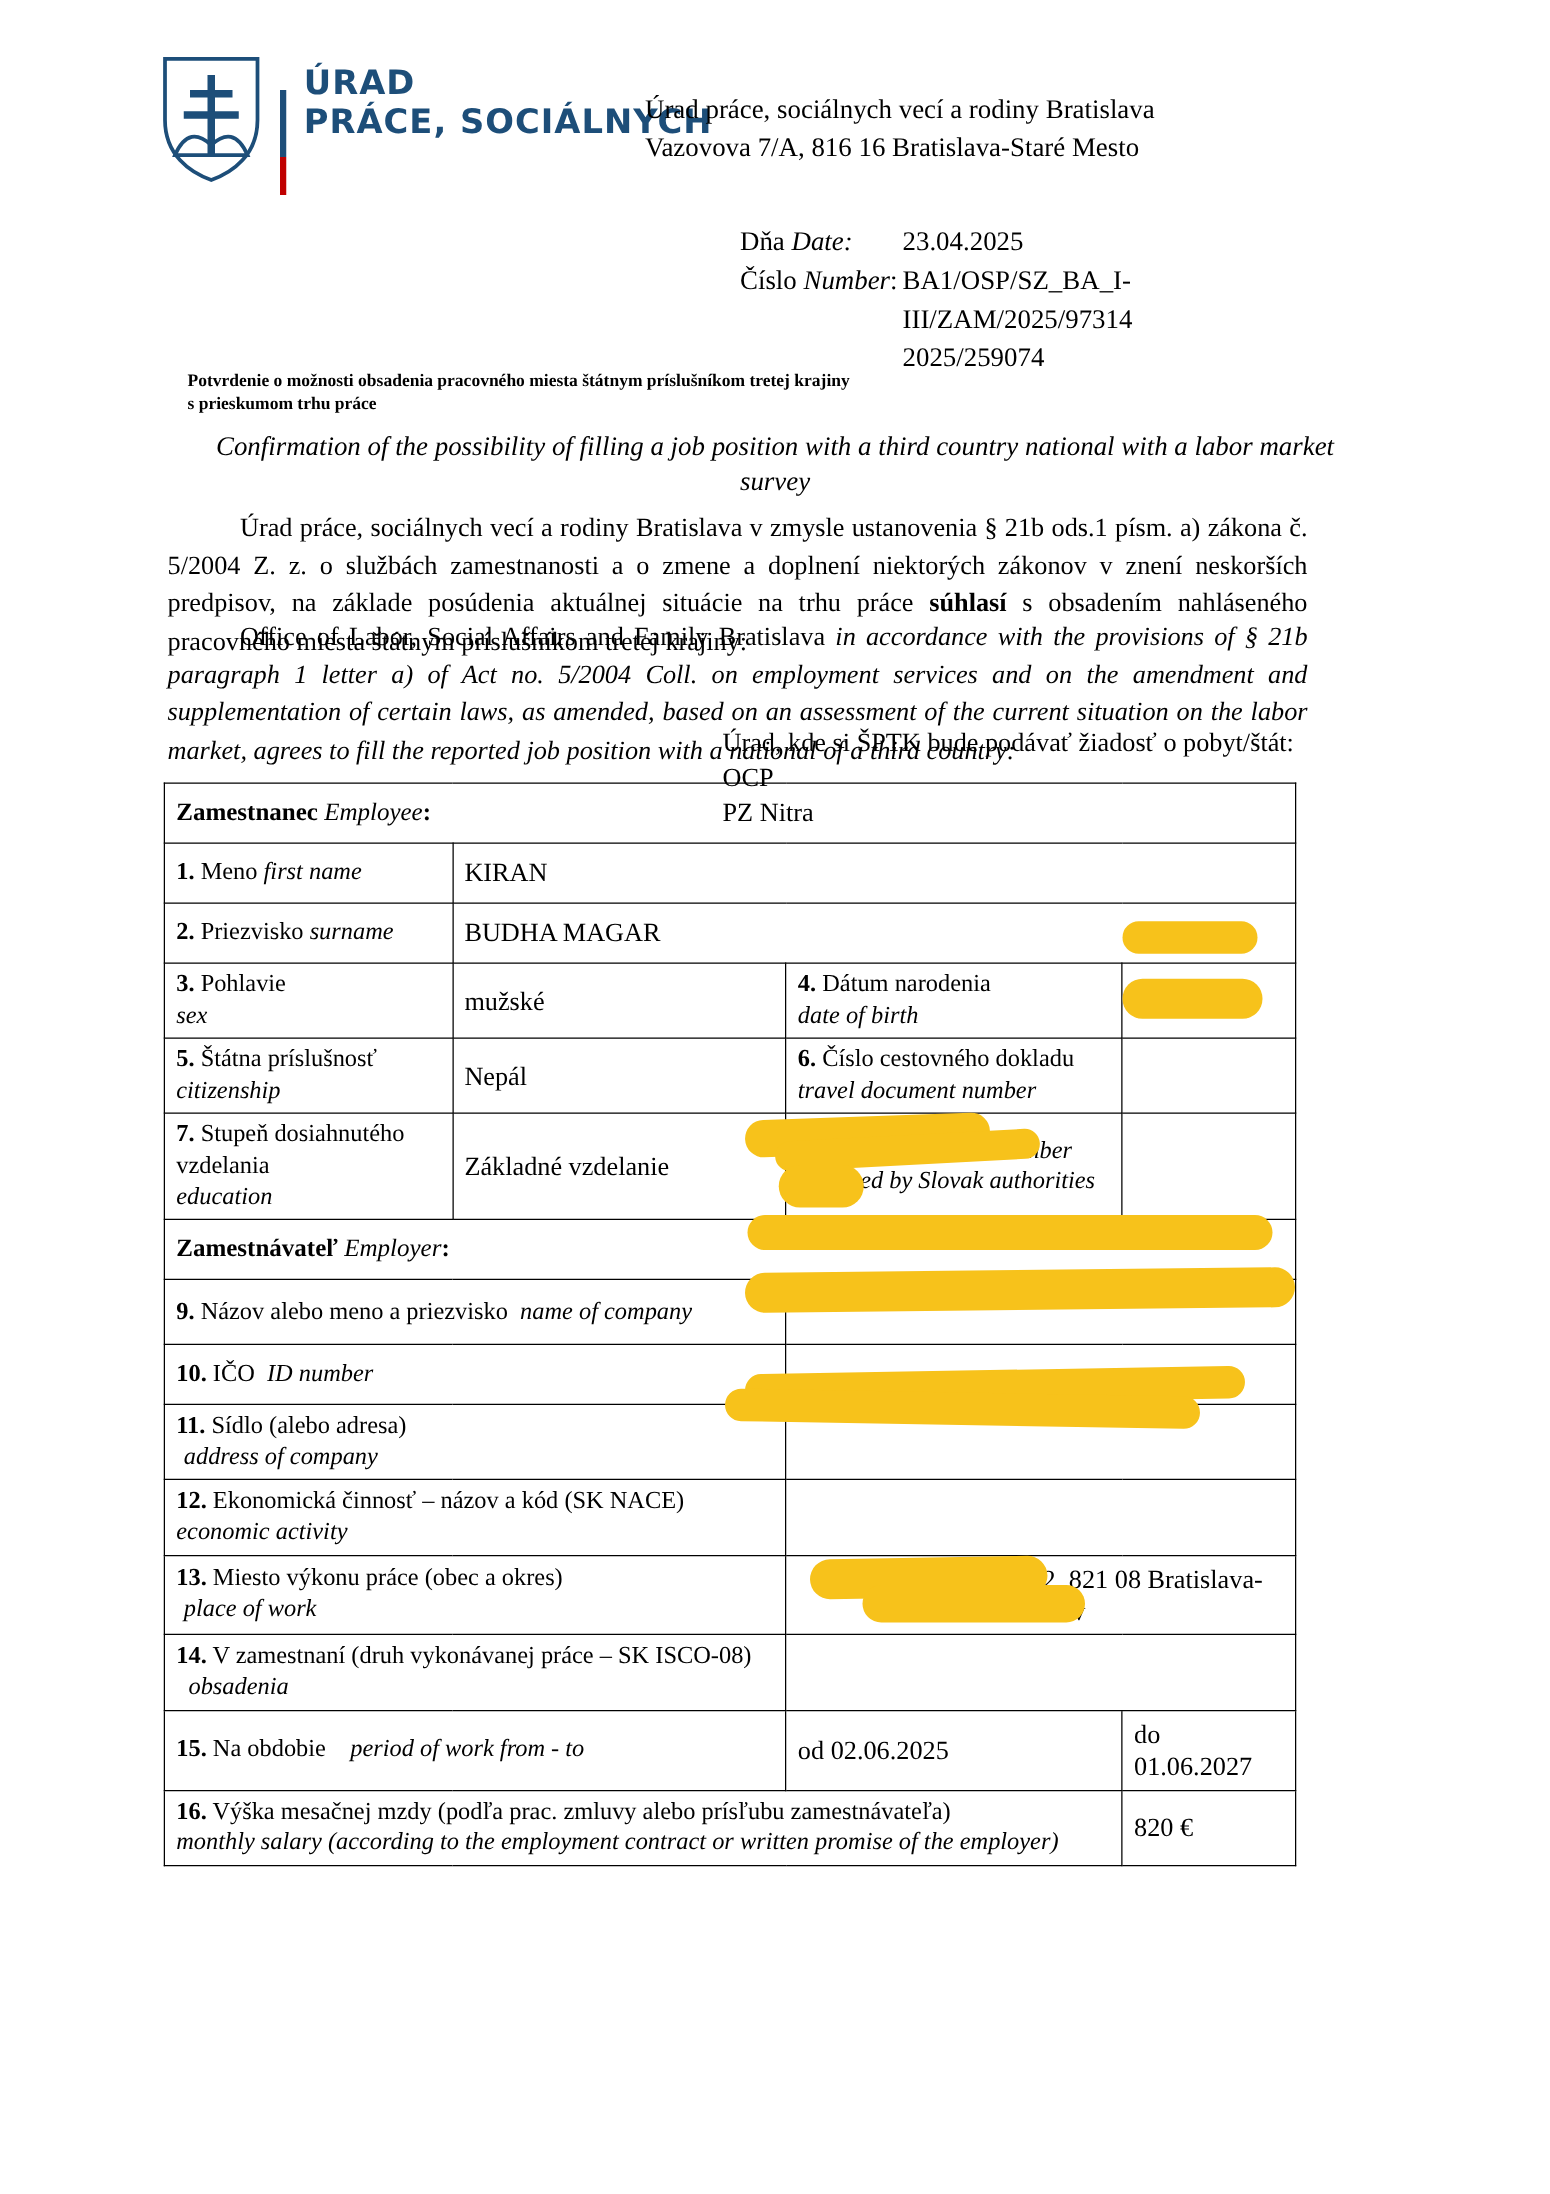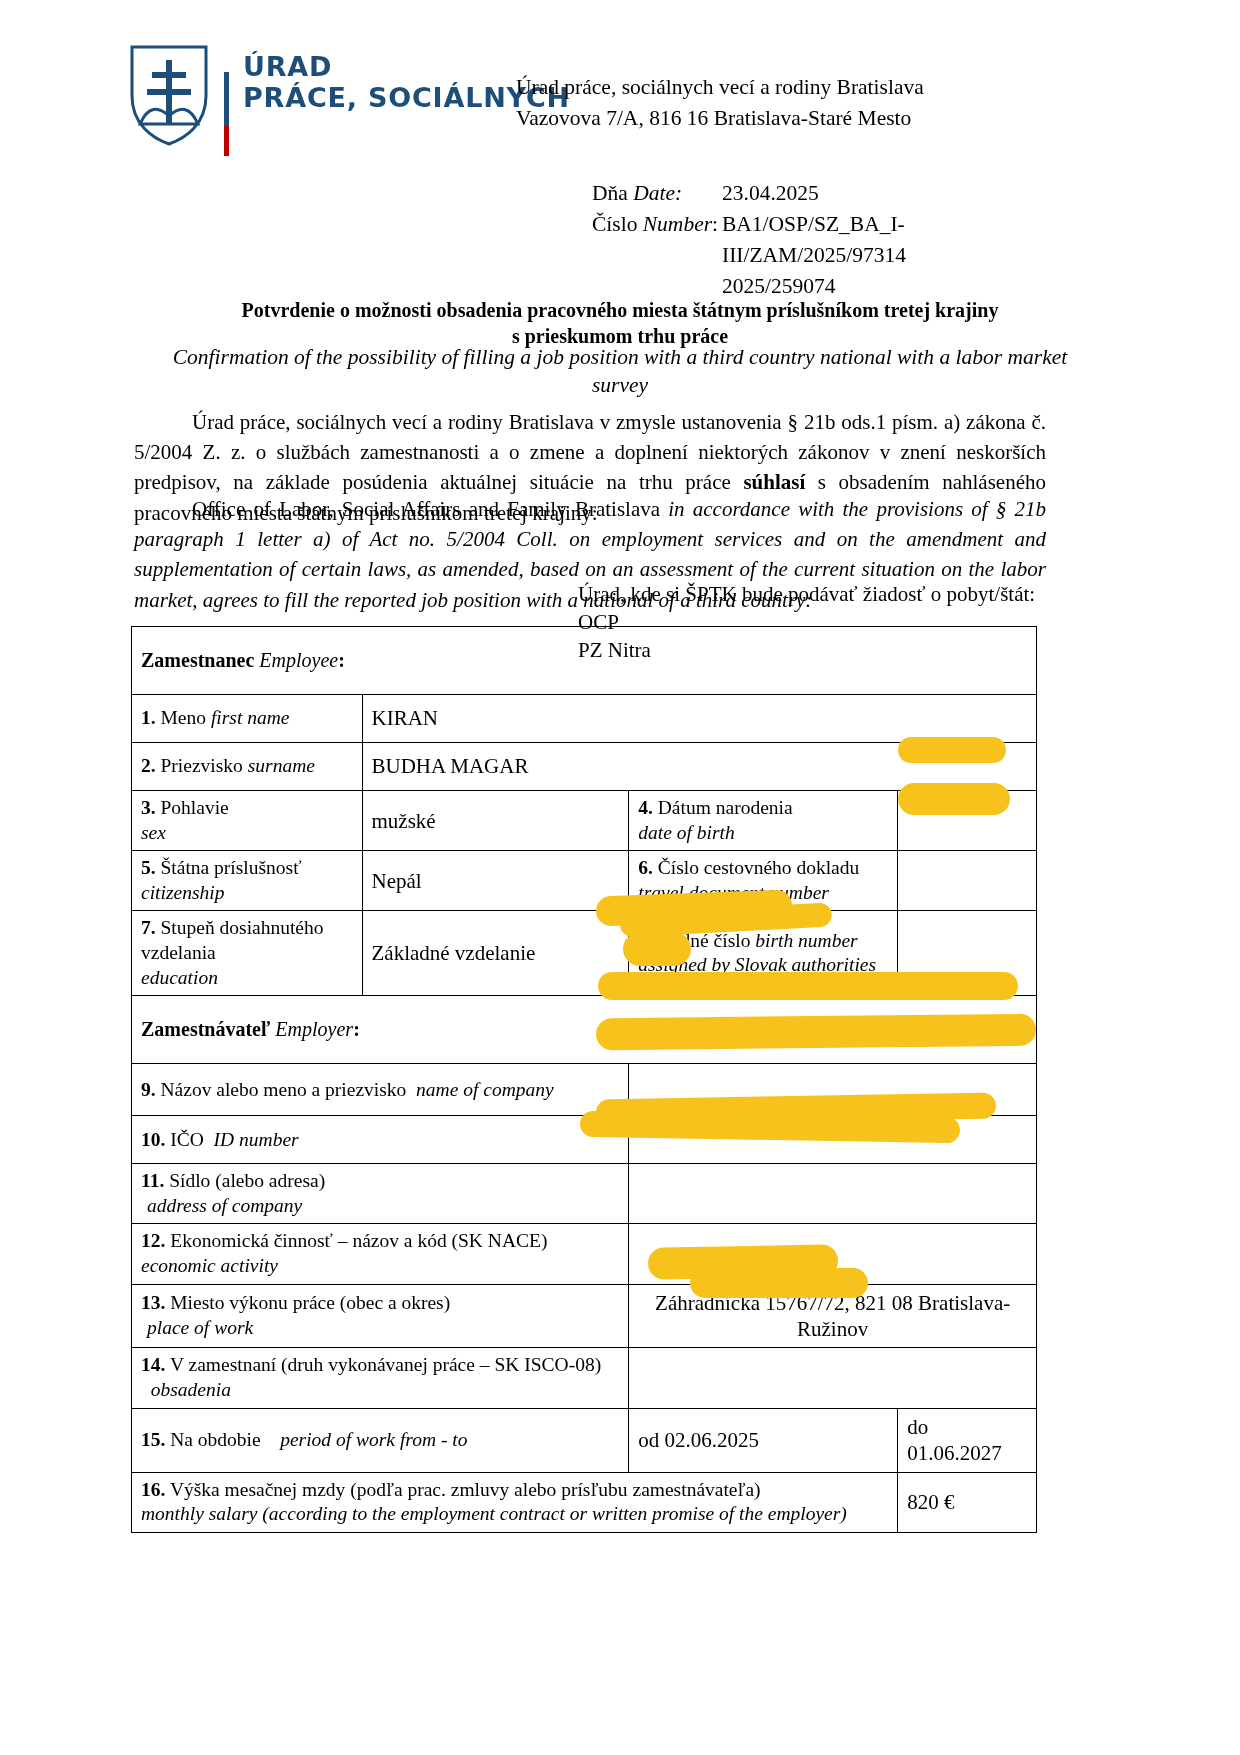--- a/index.html
+++ b/index.html
@@ -102,23 +102,23 @@
     white-space: nowrap;
   }
   .it { font-style: italic; }
 
   
   .title-sk {
     position: absolute;
     top: 297px;
     left: 150px;
     width: 940px;
-    text-align: center;
+    text-align: left;
     font-weight: bold;
-    font-size: 20px;
+    font-size: 14px;
     line-height: 1.32;
   }
   .title-en {
     position: absolute;
     top: 343px;
     left: 150px;
     width: 940px;
     text-align: center;
     font-style: italic;
     font-size: 21.5px;
@@ -170,21 +170,21 @@
   }
   .form-table td {
     border: 1.3px solid #000000;
     padding: 5px 9px;
     vertical-align: middle;
     line-height: 1.26;
   }
   .sect-head td {
     font-weight: bold;
     font-size: 20px;
-    padding: 21px 9px;
+    padding: 11px 9px;
   }
   .lbl { }
   .lbl .n { font-weight: bold; }
   .lbl .en { font-style: italic; }
   .val { font-size: 21px; }
   .val-c { text-align: left; padding-left: 14px; }
 
   .h-left { width: 216px; }
   .h-mid  { width: 250px; }
   .h-lbl2 { width: 252px; }

